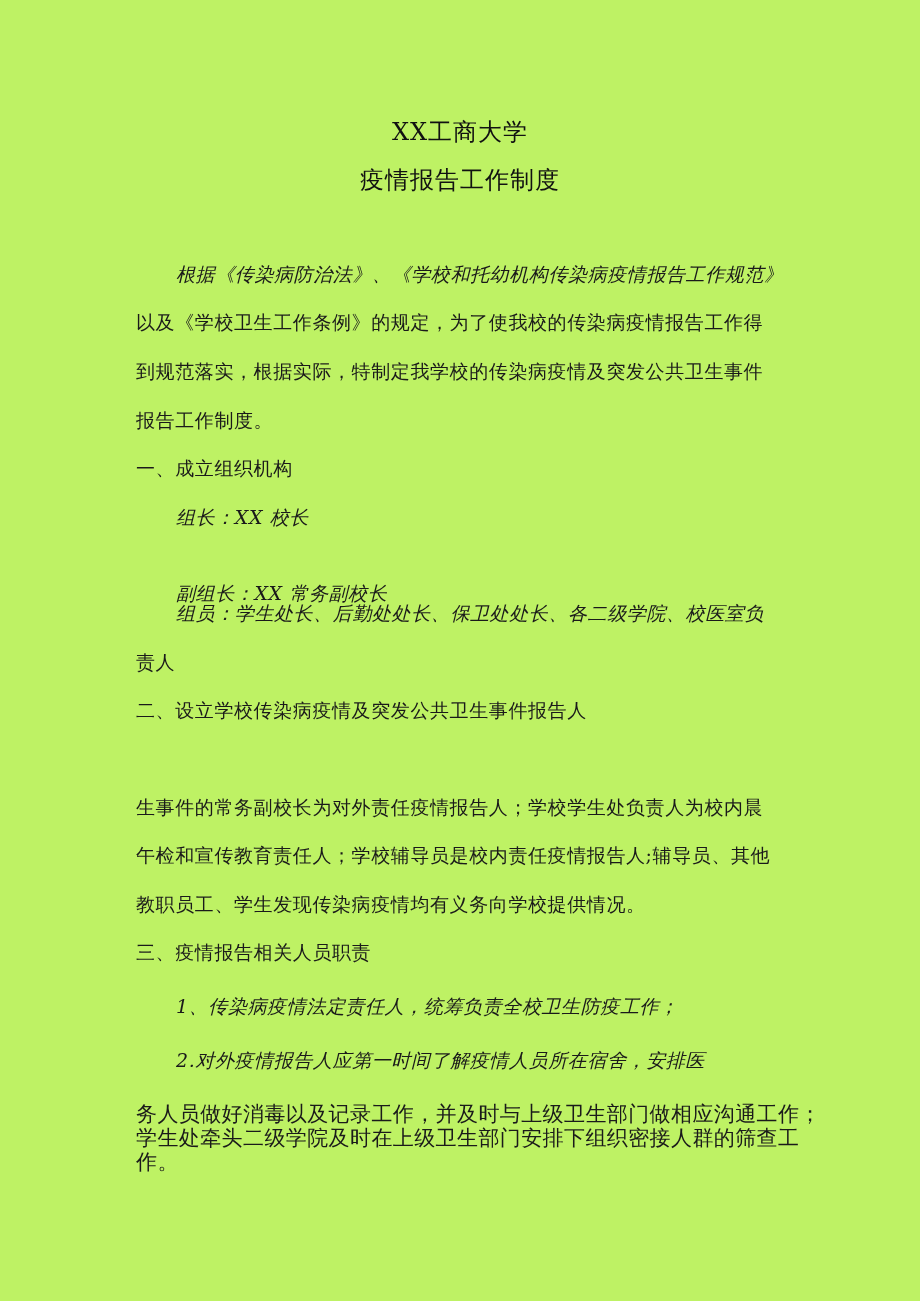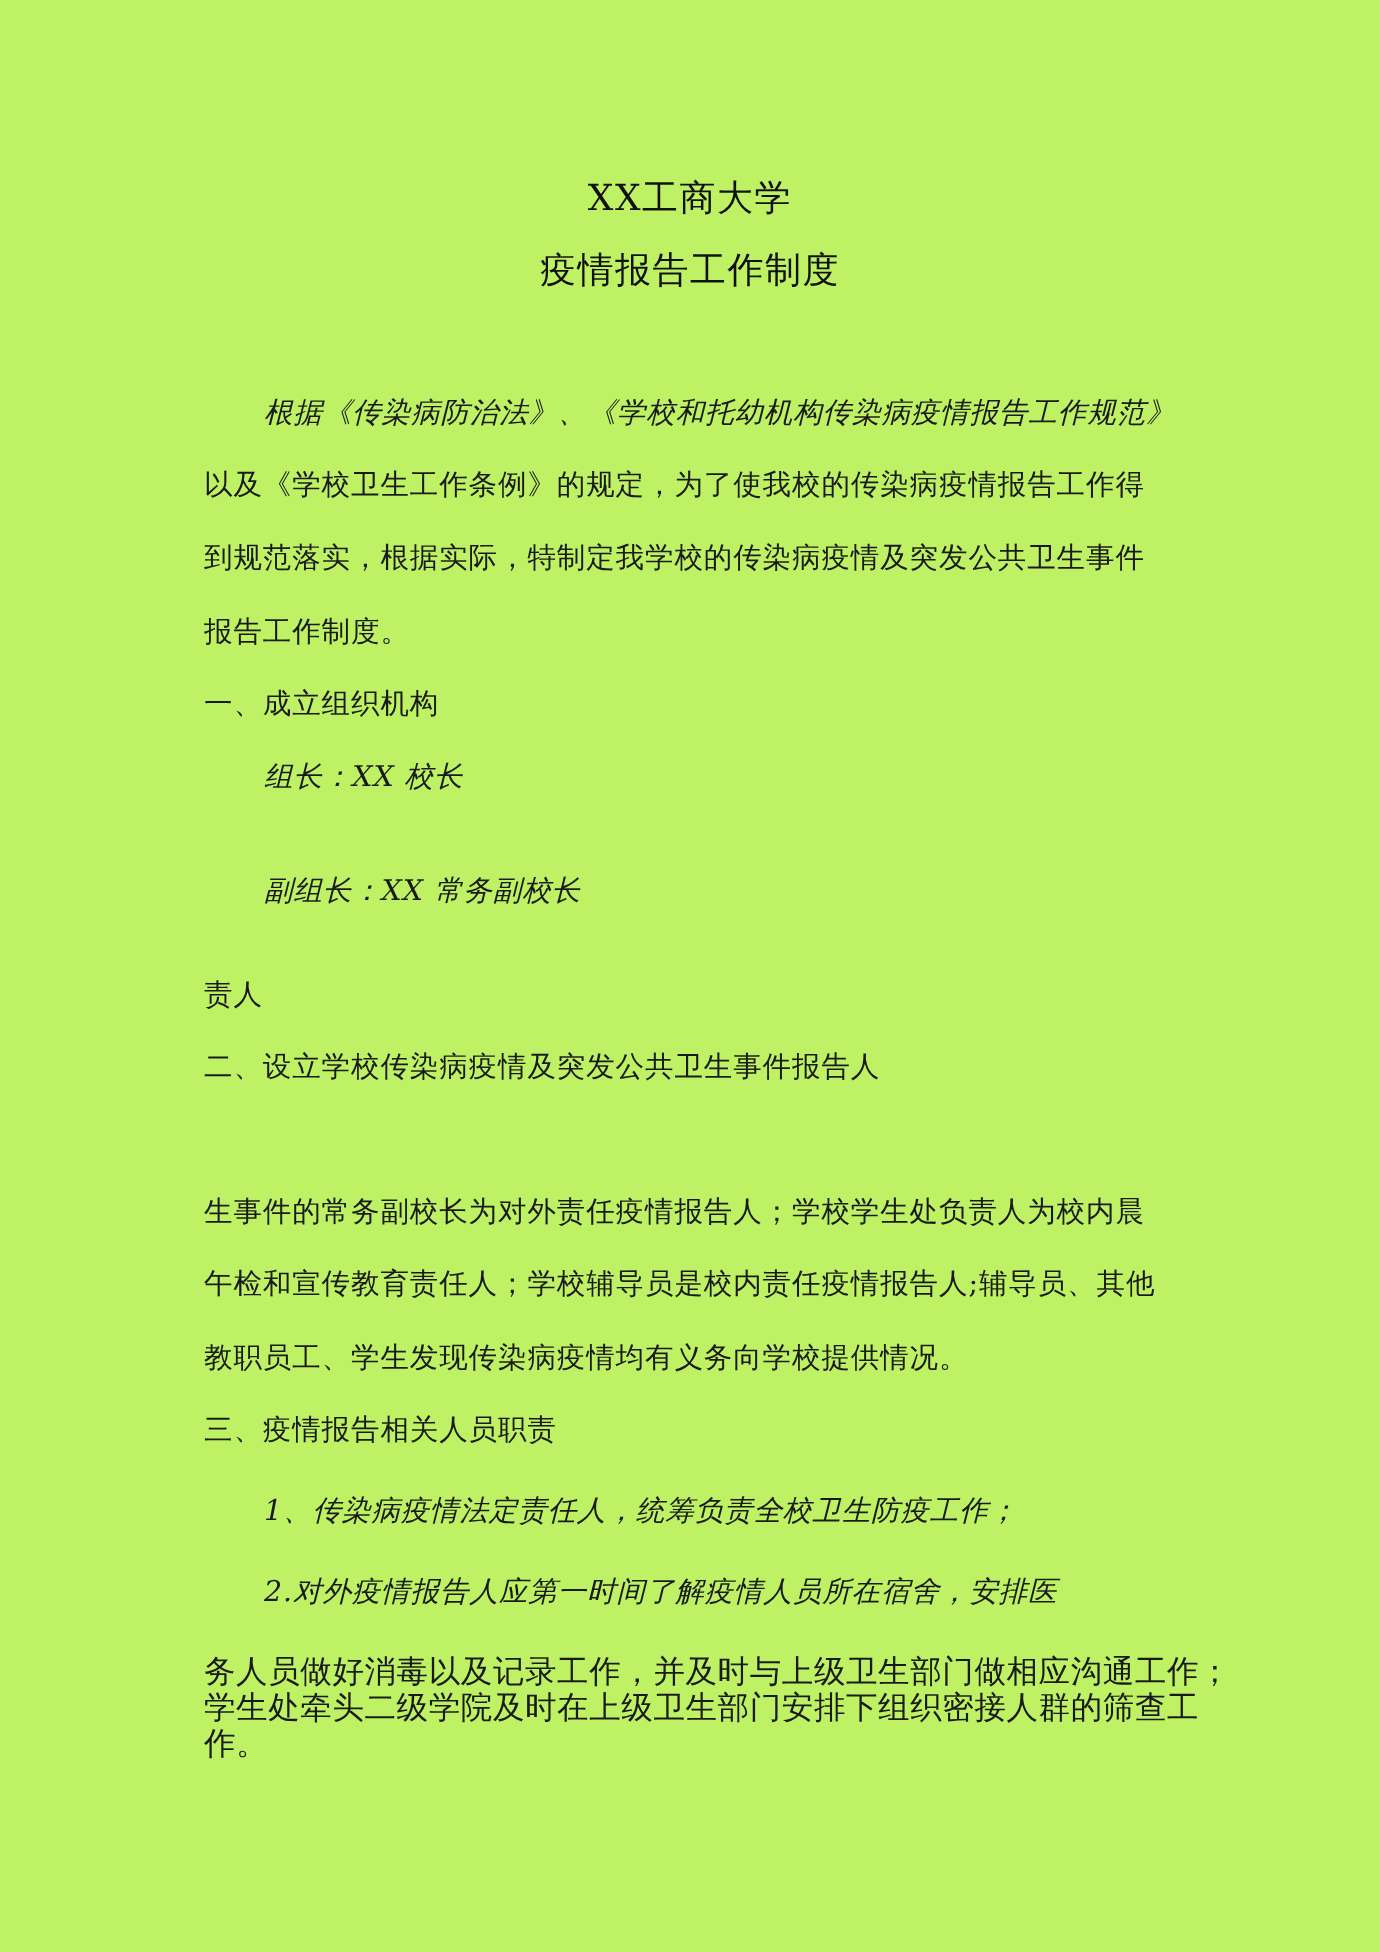--- a/index.html
+++ b/index.html
@@ -28,20 +28,21 @@
   <div class="title" style="top:164px;">疫情报告工作制度</div>
 
   <div class="line indent" style="top:262px;">根据《传染病防治法》、《学校和托幼机构传染病疫情报告工作规范》</div>
   <div class="line" style="top:310px;">以及《学校卫生工作条例》的规定，为了使我校的传染病疫情报告工作得</div>
   <div class="line" style="top:359px;">到规范落实，根据实际，特制定我学校的传染病疫情及突发公共卫生事件</div>
   <div class="line" style="top:408px;">报告工作制度。</div>
 
   <div class="line" style="top:456px;">一、成立组织机构</div>
   <div class="line indent" style="top:505px;">组长：XX 校长</div>
   <div class="line indent" style="top:553px;margin-top:28px;">副组长：XX 常务副校长</div>
+  <div class="line indent" style="top:601px;">组员：学生处长、后勤处处长、保卫处处长、各二级学院、校医室负</div>
   <div class="line" style="top:650px;">责人</div>
 
   <div class="line" style="top:698px;">二、设立学校传染病疫情及突发公共卫生事件报告人</div>
   <div class="line" style="top:795px;">生事件的常务副校长为对外责任疫情报告人；学校学生处负责人为校内晨</div>
   <div class="line" style="top:843px;">午检和宣传教育责任人；学校辅导员是校内责任疫情报告人;辅导员、其他</div>
   <div class="line" style="top:892px;">教职员工、学生发现传染病疫情均有义务向学校提供情况。</div>
 
   <div class="line" style="top:940px;">三、疫情报告相关人员职责</div>
   <div class="line indent" style="top:994px;">1、传染病疫情法定责任人，统筹负责全校卫生防疫工作；</div>
   <div class="line indent" style="top:1048px;">2.对外疫情报告人应第一时间了解疫情人员所在宿舍，安排医</div>

